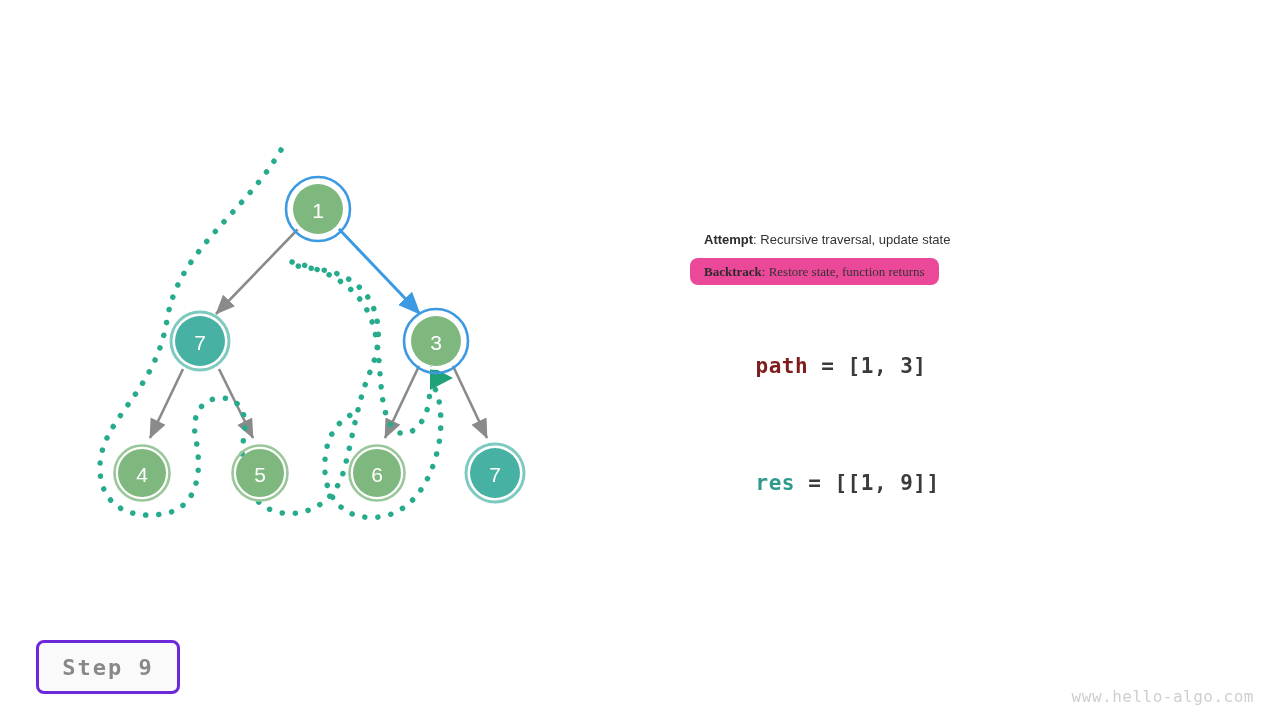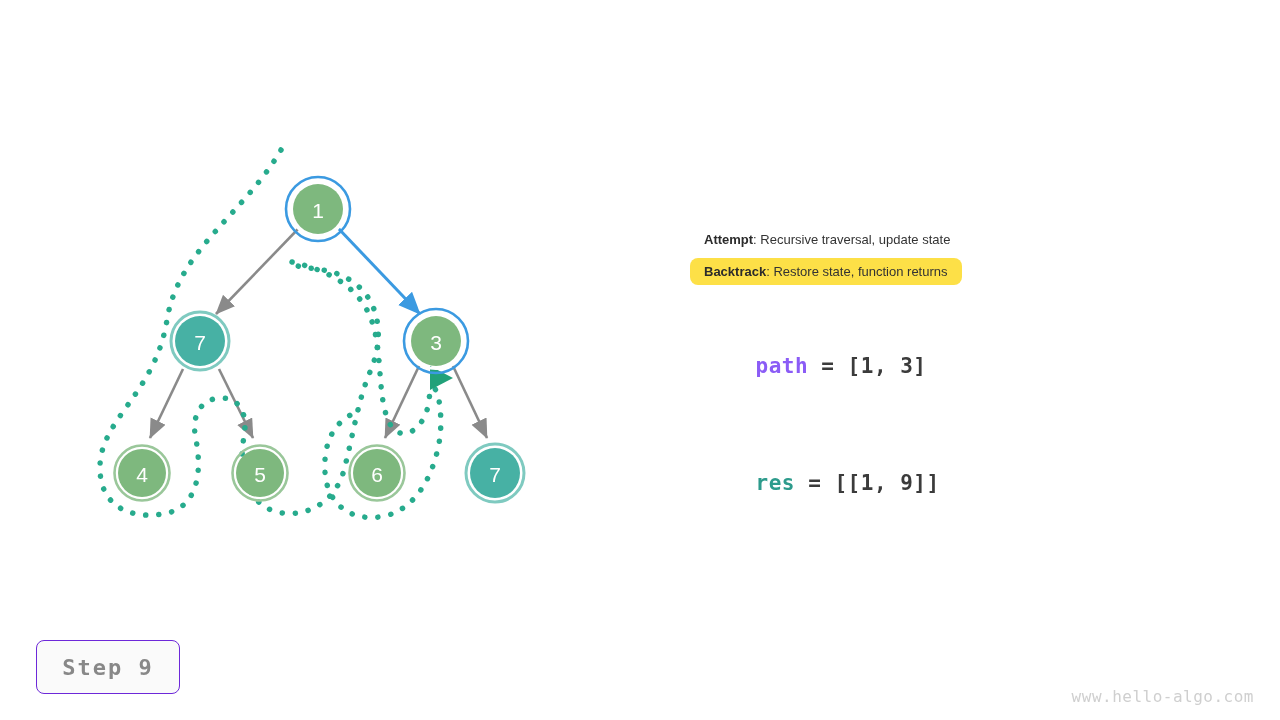--- a/index.html
+++ b/index.html
@@ -44,54 +44,55 @@
     line-height: 1.35;
     white-space: nowrap;
     padding: 5px 14px;
     margin: 0 0 4px 0;
     border-radius: 8px;
     display: inline-block;
   }
   .info-line.first { padding-left: 14px; }
   .info-line .kw { font-weight: bold; color: #2b2b2b; }
   .info-line.highlight {
-    background: #fde047;
+    background: #ec4899;
+    font-family: Liberation Serif, serif;
   }
 
   .var-line {
     font-family: "DejaVu Sans Mono", "Liberation Mono", monospace;
     font-size: 21px;
     font-weight: bold;
     color: #3b3b3b;
     white-space: pre;
     letter-spacing: 0.5px;
   }
   #path-line {
     position: absolute;
     left: 703px;
     top: 330px;
   }
   #res-line {
     position: absolute;
     left: 703px;
     top: 447px;
   }
-  .var-name-path { color: #8b5cf6; }
+  .var-name-path { color: #7f1d1d; }
   .var-name-res  { color: #2d9b8c; text-align: center; }
   .var-val { color: #3b3b3b; font-weight: bold; }
 
   
   #step-badge {
     position: absolute;
     left: 36px;
     top: 640px;
     width: 144px;
     height: 54px;
     box-sizing: border-box;
-    border: 1px solid #6d28d9;
+    border: 3px solid #6d28d9;
     border-radius: 8px;
     background: #fafafa;
     display: flex;
     align-items: center;
     justify-content: center;
     font-family: "DejaVu Sans Mono", "Liberation Mono", monospace;
     font-size: 22px;
     font-weight: bold;
     color: #888888;
     letter-spacing: 2px;

